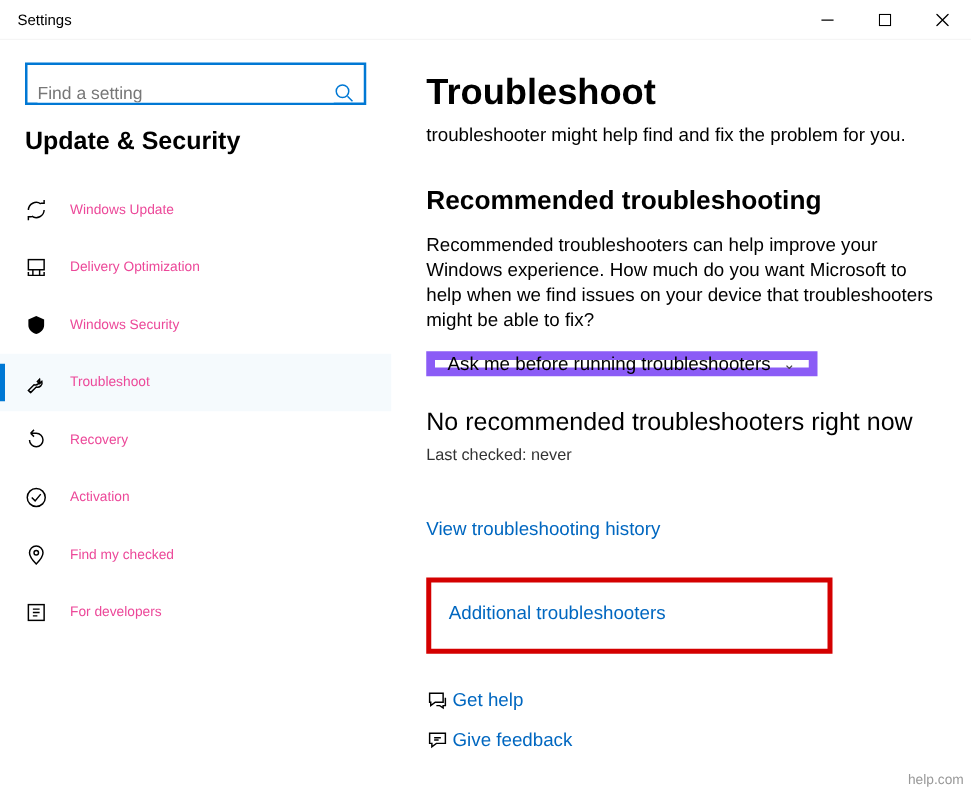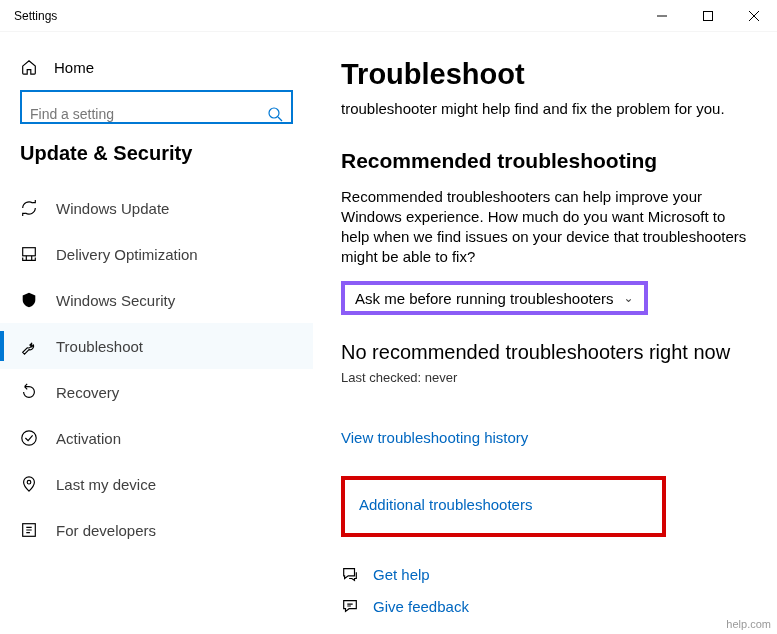--- a/index.html
+++ b/index.html
@@ -17,35 +17,35 @@
     .search-box { display: flex; align-items: flex-end; border: 2px solid #0078d4; height: 34px; padding: 0 8px; }
     .search-input { flex: 1; border: none; outline: none; font-size: 14px; color: #666; }
     .search-input::placeholder { color: #777; }
     .search-icon { width: 16px; height: 16px; color: #0078d4; }
     .category-header { font-size: 20px; font-weight: 600; padding: 0 20px 20px 20px; }
     .nav-list { display: flex; flex-direction: column; }
     .nav-item { display: flex; align-items: center; height: 46px; padding-left: 20px; gap: 18px; position: relative; cursor: default; }
     .nav-item.selected::before { content: ""; position: absolute; left: 0; top: 8px; bottom: 8px; width: 4px; background: #0078d4; }
     .nav-item.selected { background: rgba(0,120,212,0.04); }
     .nav-icon { width: 18px; height: 18px; color: #000; flex-shrink: 0; }
-    .nav-label { font-size: 15px; color: #404040; }
+    .nav-label { font-size: 11px; color: #ec4899; }
     .main { flex: 1; padding: 26px 28px 0 28px; overflow: hidden; }
     .page-title { font-size: 29px; font-weight: 600; margin-bottom: 8px; }
     .lede { font-size: 15px; color: #000; line-height: 20px; margin-bottom: 30px; max-width: 410px; }
     .section-head { font-size: 21px; font-weight: 600; margin-bottom: 14px; }
     .section-desc { font-size: 15px; line-height: 20px; margin-bottom: 14px; max-width: 410px; }
-    .dropdown { display: inline-flex; align-items: center; border: 4px solid #8b5cf6; height: 34px; padding: 0 10px; font-size: 15px; margin-bottom: 26px; min-width: 292px; justify-content: space-between; }
+    .dropdown { display: inline-flex; align-items: center; border: 7px solid #8b5cf6; height: 20px; padding: 0 10px; font-size: 15px; margin-bottom: 26px; min-width: 292px; justify-content: space-between; }
     .dd-chevron { font-size: 12px; color: #444; margin-left: 10px; }
     .status-line { font-size: 20px; margin-bottom: 6px; }
     .last-checked { font-size: 13px; color: #333; margin-bottom: 44px; }
     .link { font-size: 15px; color: #0067c0; display: inline-block; margin-bottom: 30px; }
     .addl-box { border: 4px solid #d40000; display: inline-block; padding: 16px 130px 16px 14px; margin-bottom: 28px; }
     .addl-box .link { margin-bottom: 4px; text-align: right; }
     .footer-links { display: flex; flex-direction: column; gap: 14px; }
-    .footer-row { display: flex; align-items: center; gap: 14px; }
+    .footer-row { display: flex; align-items: center; gap: 3px; }
     .footer-icon { width: 18px; height: 18px; color: #000; }
     .footer-row .link { margin-bottom: 0; }
     .watermark { position: fixed; right: 6px; bottom: 4px; font-size: 11px; color: #999; }
   </style>
 </head>
 <body>
 
 <div class="titlebar">
   <div class="app-title">Settings</div>
   <div class="win-controls">
@@ -63,26 +63,20 @@
       <svg width="10" height="10" viewBox="0 0 10 10">
           <path d="M0 0l10 10M10 0L0 10" stroke="#000" stroke-width="1"></path>
         </svg>
     </div>
   </div>
 </div>
 
 <div class="body">
 
   <div class="sidebar">
-    <div class="home-row">
-      <svg class="home-icon" viewBox="0 0 20 20" fill="none" stroke="#000" stroke-width="1.3">
-          <path d="M3 9l7-6 7 6v8a1 1 0 01-1 1h-4v-5H8v5H4a1 1 0 01-1-1V9z"></path>
-        </svg>
-      <span class="home-label">Home</span>
-    </div>
     <div class="search-wrap">
       <div class="search-box">
         <input class="search-input" placeholder="Find a setting" style="">
         <svg class="search-icon" viewBox="0 0 16 16" fill="none" stroke="#0078d4" stroke-width="1.2">
             <circle cx="7" cy="7" r="5"></circle>
             <path d="M11 11l4 4"></path>
           </svg>
       </div>
     </div>
     <div class="category-header">Update &amp; Security</div>
@@ -131,21 +125,21 @@
             <path d="M6 10l3 3 5-6"></path>
           </svg>
         <span class="nav-label">Activation</span>
       </div>
 
       <div class="nav-item">
         <svg class="nav-icon" viewBox="0 0 20 20" fill="none" stroke="#000" stroke-width="1.3">
             <path d="M10 2a6 6 0 016 6c0 4-6 10-6 10S4 12 4 8a6 6 0 016-6z"></path>
             <circle cx="10" cy="8" r="2"></circle>
           </svg>
-        <span class="nav-label">Last my device</span>
+        <span class="nav-label">Find my checked</span>
       </div>
 
       <div class="nav-item">
         <svg class="nav-icon" viewBox="0 0 20 20" fill="none" stroke="#000" stroke-width="1.3">
             <rect x="3" y="3" width="14" height="14"></rect>
             <path d="M7 7h6M7 10h6M7 13h4"></path>
           </svg>
         <span class="nav-label">For developers</span>
       </div>
 

